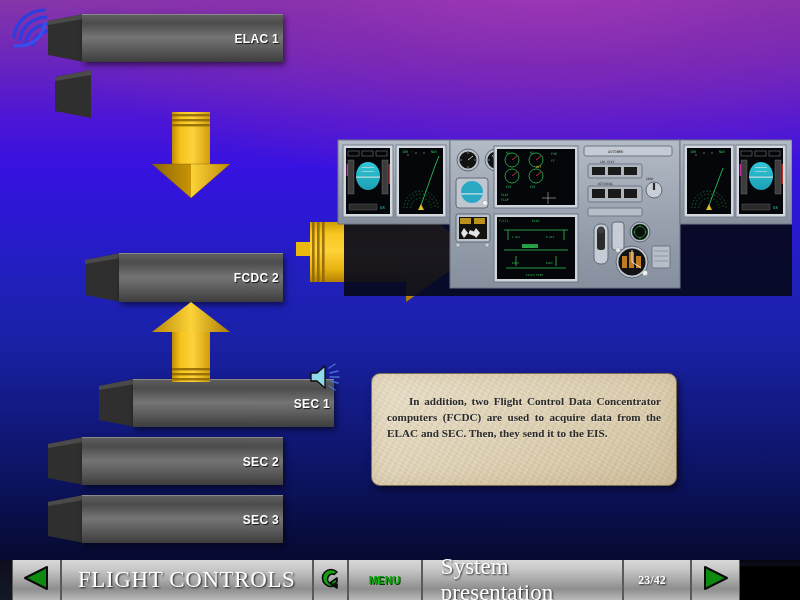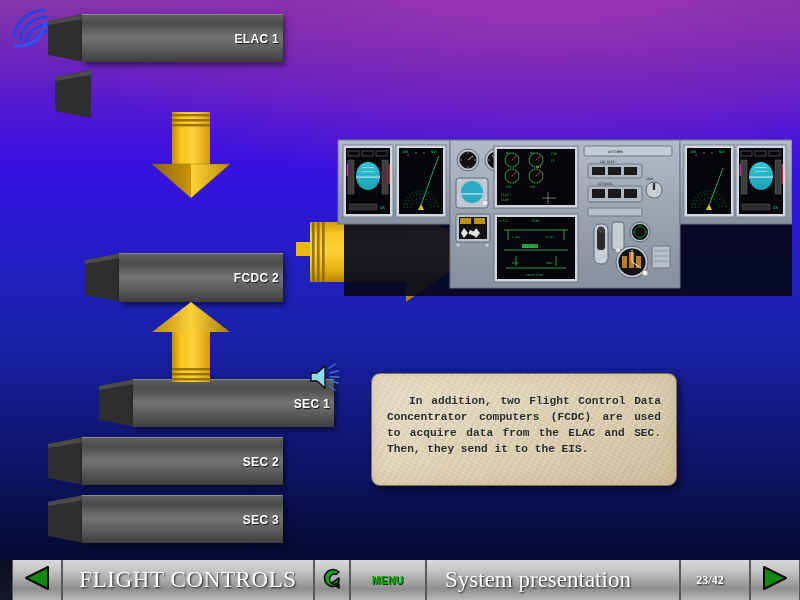--- a/index.html
+++ b/index.html
@@ -66,28 +66,28 @@
       repeating-linear-gradient(119deg, rgba(255,255,255,0.045) 0 3px, rgba(150,120,85,0.05) 3px 6px),
       linear-gradient(150deg,#e9e0cb 0%,#e2d6bb 35%,#d9cbab 70%,#cdbd9c 100%);
     border:1px solid #7d6d52;
     border-radius:9px;
     box-shadow: 3px 4px 7px rgba(0,0,0,.5), inset 0 0 18px rgba(180,155,115,.35);
     padding:20px 15px 10px 15px;
   }
   .notebox p {
     color:#2b2b2b; font-size:11.2px; line-height:1.42;
     text-align:justify; text-indent:22px;
-    font-family:Liberation Mono, monospace;
+    font-family:Liberation Serif, serif;
     font-weight:bold;
     text-shadow:0.5px 0.5px 0 rgba(255,255,255,.35);
   }
 
   
   .botbar {
-    position:absolute; left:0; top:560px; width:800px; height:40px;
+    position:absolute; left:0; top:560px; width:740px; height:40px;
     background:linear-gradient(180deg,#0d0f1e 0%,#141726 100%);
     display:flex; align-items:stretch;padding-left:12px;
   }
   .bb-cell {
     background:linear-gradient(180deg,#d8d8d8 0%,#c9c9c9 22%,#a9a9a9 50%,#8e8e8e 72%,#b9b9b9 100%);
     border-left:1px solid #5a5a5a; border-right:1px solid #5a5a5a;
     display:flex; align-items:center; justify-content:center;
     position:relative;
   }
   .bb-nav { width:50px; }

